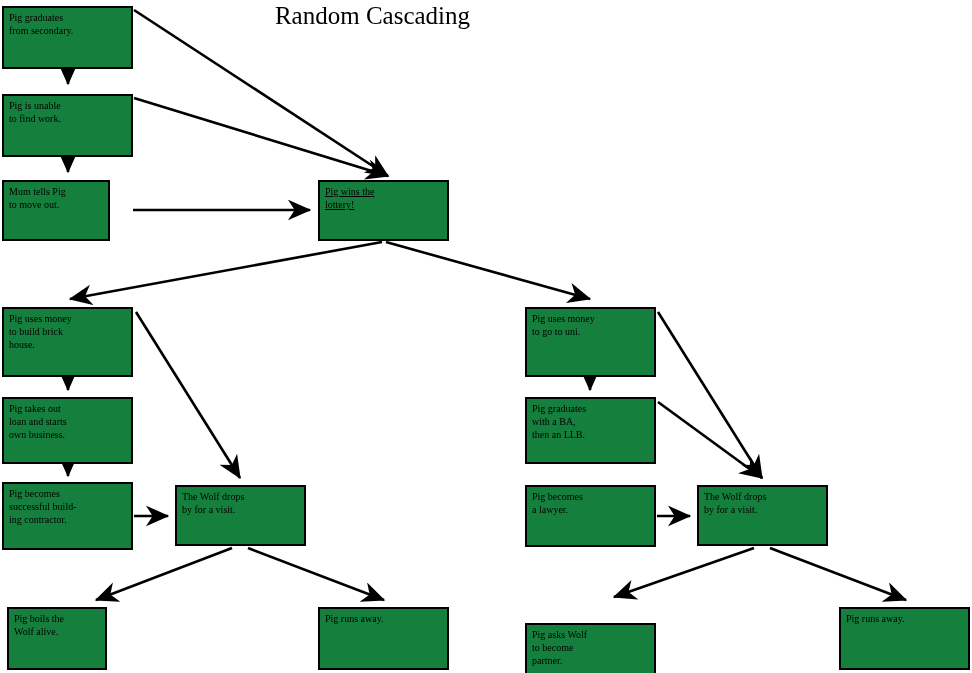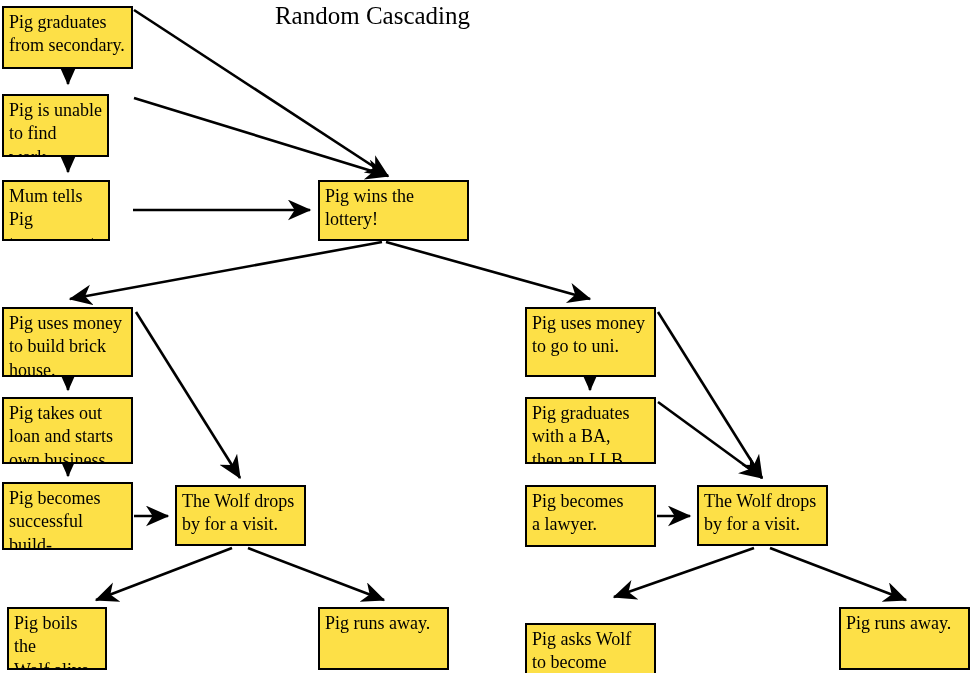--- a/index.html
+++ b/index.html
@@ -22,22 +22,22 @@
     width: 745px;
     text-align: center;
     font-size: 25px;
     font-family: "Liberation Serif", serif;
     color: #000;
   }
   .node {
     position: absolute;
     box-sizing: border-box;
     border: 2px solid #000;
-    background: #fde047;
-    font-size: 18px;
+    background: #15803d;
+    font-size: 10px;
     line-height: 1.30;
     color: #000;
     padding: 3px 5px 2px 5px;
     font-family: "Liberation Serif", serif;
     white-space: pre-line;
     overflow: hidden;
   }
   svg#edges {
     position: absolute;
     left: 0;
@@ -79,25 +79,25 @@
         <path d="M 658,402 L 762,478" marker-end="url(#ah)"></path>
         <path d="M 657,516 L 690,516" marker-end="url(#ah)"></path>
         <path d="M 754,548 L 614,597" marker-end="url(#ah)"></path>
         <path d="M 770,548 L 906,600" marker-end="url(#ah)"></path>
       </g>
   </svg>
 
   <div id="node-layer">
       <div class="node" style="left: 2px; top: 6px; width: 131px; height: 63px;">Pig graduates
 from secondary.</div>
-      <div class="node" style="left: 2px; top: 94px; width: 107px; height: 63px;">Pig is unable
+      <div class="node" style="left: 2px; top: 94px; width: 131px; height: 63px;">Pig is unable
 to find work.</div>
       <div class="node" style="left: 2px; top: 180px; width: 108px; height: 61px;">Mum tells Pig
 to move out.</div>
-      <div class="node" style="left: 318px; top: 180px; width: 151px; height: 61px;">Pig wins the
+      <div class="node" style="left: 318px; top: 180px; width: 131px; height: 61px; text-decoration: underline;">Pig wins the
 lottery!</div>
       <div class="node" style="left: 2px; top: 307px; width: 131px; height: 70px;">Pig uses money
 to build brick
 house.</div>
       <div class="node" style="left: 2px; top: 397px; width: 131px; height: 67px;">Pig takes out
 loan and starts
 own business.</div>
       <div class="node" style="left: 2px; top: 482px; width: 131px; height: 68px;">Pig becomes
 successful build-
 ing contractor.</div>

